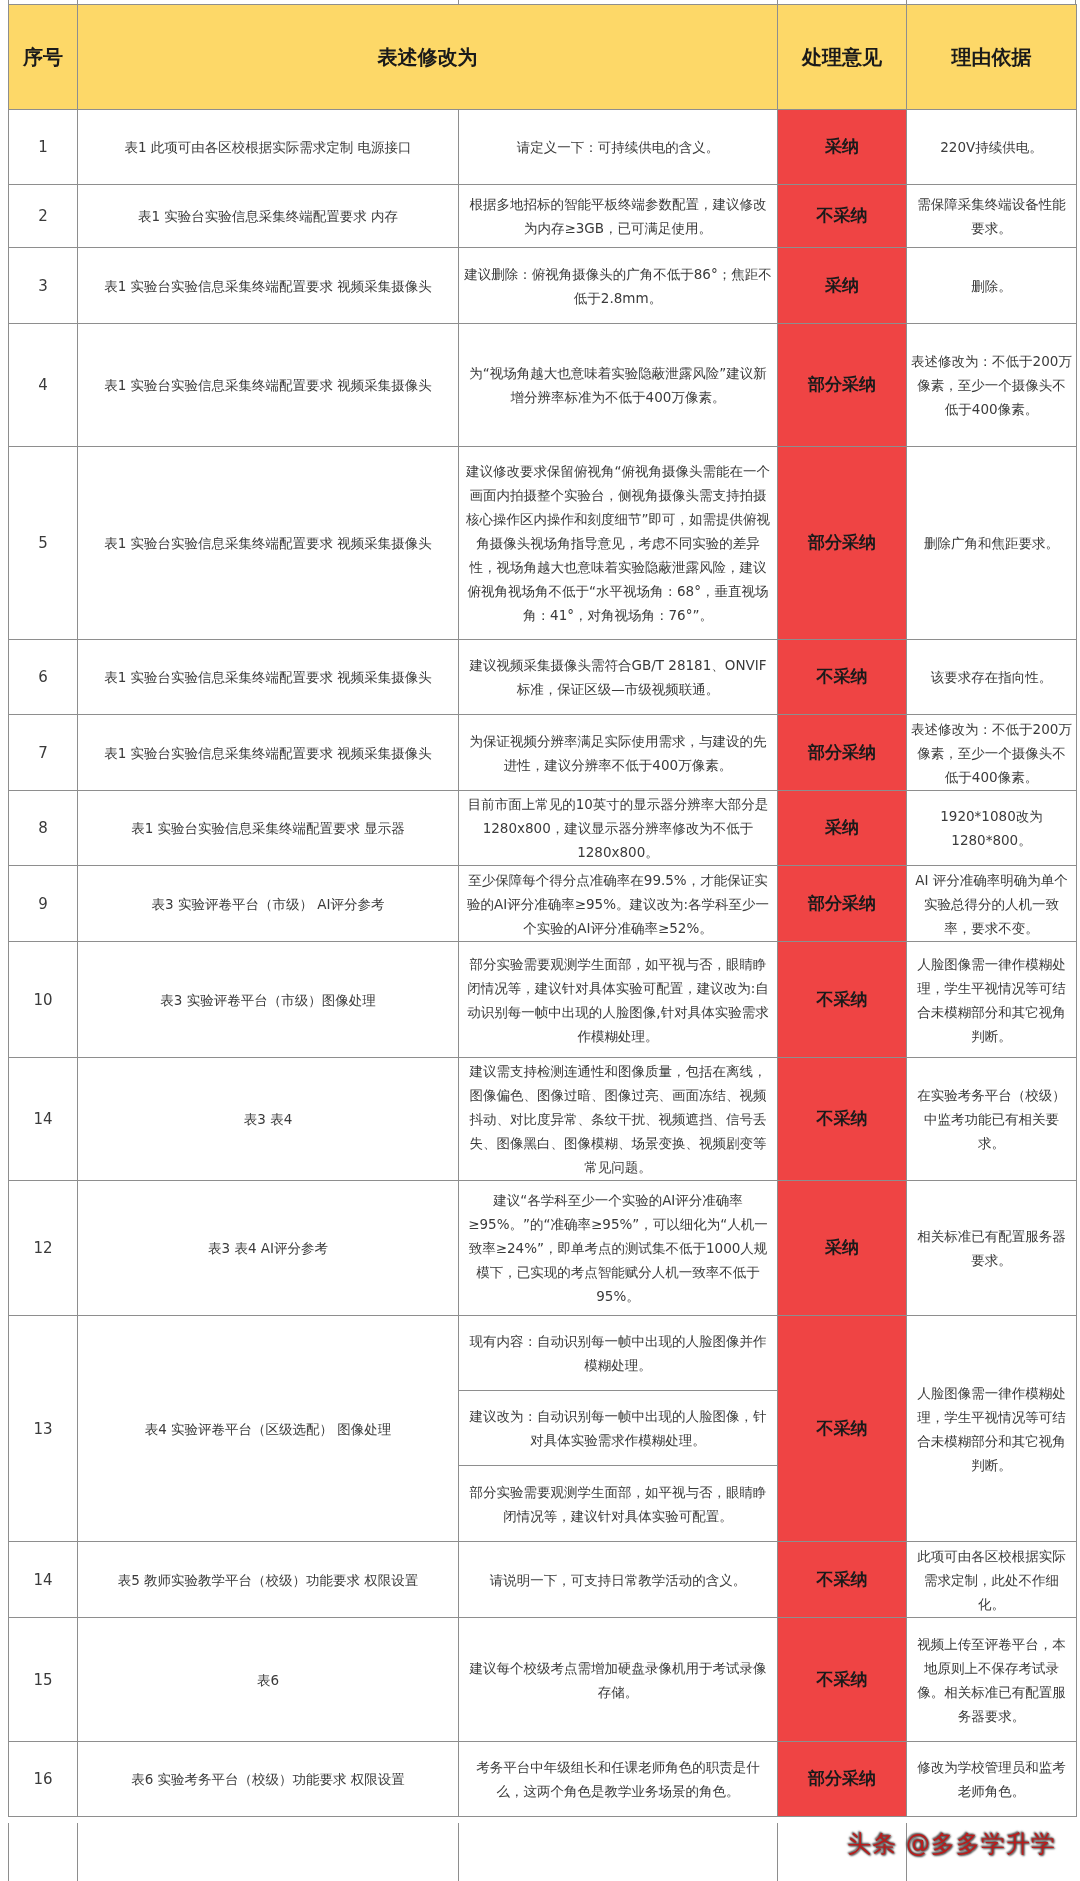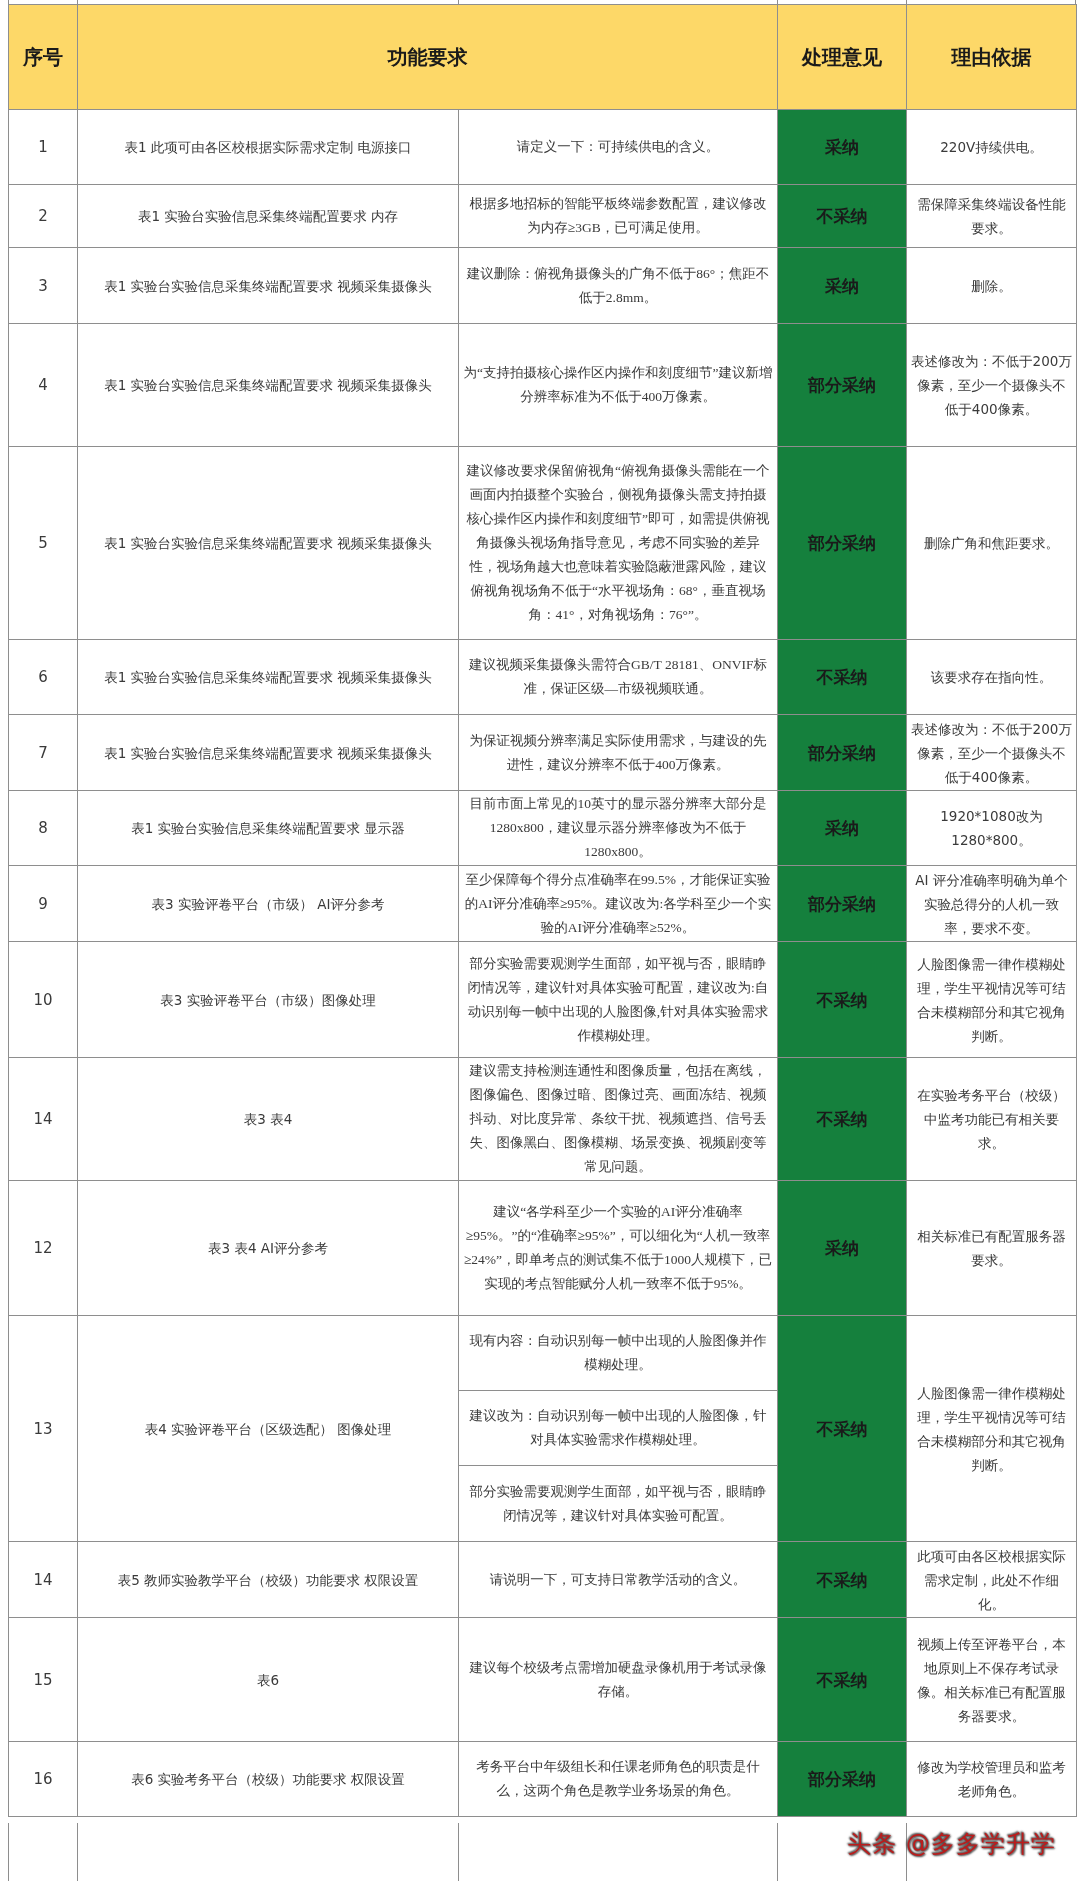--- a/index.html
+++ b/index.html
@@ -4,22 +4,22 @@
 <style>
   html, body { margin: 0; padding: 0; background: #ffffff; }
   body { width: 1080px; height: 1881px; position: relative; overflow: hidden;
          font-family: "DejaVu Sans", "Liberation Sans", sans-serif; color: #333; }
   .sheet { position: absolute; left: 0; top: 0; width: 1080px; height: 1690px; }
   table.grid { position: absolute; left: 8px; top: 4px; border-collapse: collapse; table-layout: fixed; width: 1068px; }
   table.grid td, table.grid th { border: 1.5px solid #8e8e8e; text-align: center; vertical-align: middle; padding: 0 4px; }
   th { background: #fdd868; color: #1a1a1a; font-weight: bold; font-size: 20px; height: 104px; }
   td { font-size: 13.5px; line-height: 24px; color: #3a3a3a; }
   td.num { font-size: 15px; }
-  td.decision { background: #15803d; font-weight: bold; font-size: 17px; color: #1a1a1a; }
-  td.opinion { padding: 0 4px; font-family: Liberation Serif, serif; }
+  td.decision { background: #ef4444; font-weight: bold; font-size: 17px; color: #1a1a1a; font-family: Liberation Serif, serif; }
+  td.opinion { padding: 0 4px; }
   td.reason { padding: 0 4px; margin-left: 24px; }
   .top-strip { position: absolute; left: 0; top: 0; width: 1080px; height: 4px; }
   .top-strip div { position: absolute; top: 0; height: 4px; border-left: 1.5px solid #8e8e8e; }
   .bottom-rows { position: absolute; left: 8px; top: 1823px; width: 1068px; height: 58px; }
   .bottom-rows div { position: absolute; top: 0; height: 58px; border-left: 1.5px solid #8e8e8e; }
   .watermark { position: absolute; right: 24px; top: 1828px; font-size: 24px; color: #b91c1c; font-family: "DejaVu Sans", sans-serif;
                text-shadow: 0 0 2px #555, 1px 1px 2px #444, -1px -1px 2px #444; letter-spacing: 1px; }
 </style>
 </head>
 <body>
@@ -38,21 +38,21 @@
     <colgroup>
       <col style="width:69px">
         <col style="width:381px">
         <col style="width:319px">
         <col style="width:129px">
         <col style="width:170px">
     </colgroup>
     <thead>
       <tr>
         <th>序号</th>
-        <th colspan="2">功能要求</th>
+        <th colspan="2">表述修改为</th>
         <th>处理意见</th>
         <th>理由依据</th>
       </tr>
     </thead>
     <tbody>
       <tr style="height:75px">
         <td class="num">1</td>
         <td>表1 此项可由各区校根据实际需求定制 电源接口</td>
         <td class="opinion">请定义一下：可持续供电的含义。</td>
         <td class="decision">采纳</td>
@@ -68,21 +68,21 @@
       <tr style="height:76px">
         <td class="num">3</td>
         <td>表1 实验台实验信息采集终端配置要求 视频采集摄像头</td>
         <td class="opinion">建议删除：俯视角摄像头的广角不低于86°；焦距不低于2.8mm。</td>
         <td class="decision">采纳</td>
         <td class="reason">删除。</td>
       </tr>
       <tr style="height:123px">
         <td class="num">4</td>
         <td>表1 实验台实验信息采集终端配置要求 视频采集摄像头</td>
-        <td class="opinion">为“支持拍摄核心操作区内操作和刻度细节”建议新增分辨率标准为不低于400万像素。</td>
+        <td class="opinion">为“视场角越大也意味着实验隐蔽泄露风险”建议新增分辨率标准为不低于400万像素。</td>
         <td class="decision">部分采纳</td>
         <td class="reason">表述修改为：不低于200万像素，至少一个摄像头不低于400像素。</td>
       </tr>
       <tr style="height:193px">
         <td class="num">5</td>
         <td>表1 实验台实验信息采集终端配置要求 视频采集摄像头</td>
         <td class="opinion">建议修改要求保留俯视角“俯视角摄像头需能在一个画面内拍摄整个实验台，侧视角摄像头需支持拍摄核心操作区内操作和刻度细节”即可，如需提供俯视角摄像头视场角指导意见，考虑不同实验的差异性，视场角越大也意味着实验隐蔽泄露风险，建议俯视角视场角不低于“水平视场角：68°，垂直视场角：41°，对角视场角：76°”。</td>
         <td class="decision">部分采纳</td>
         <td class="reason">删除广角和焦距要求。</td>
       </tr>

